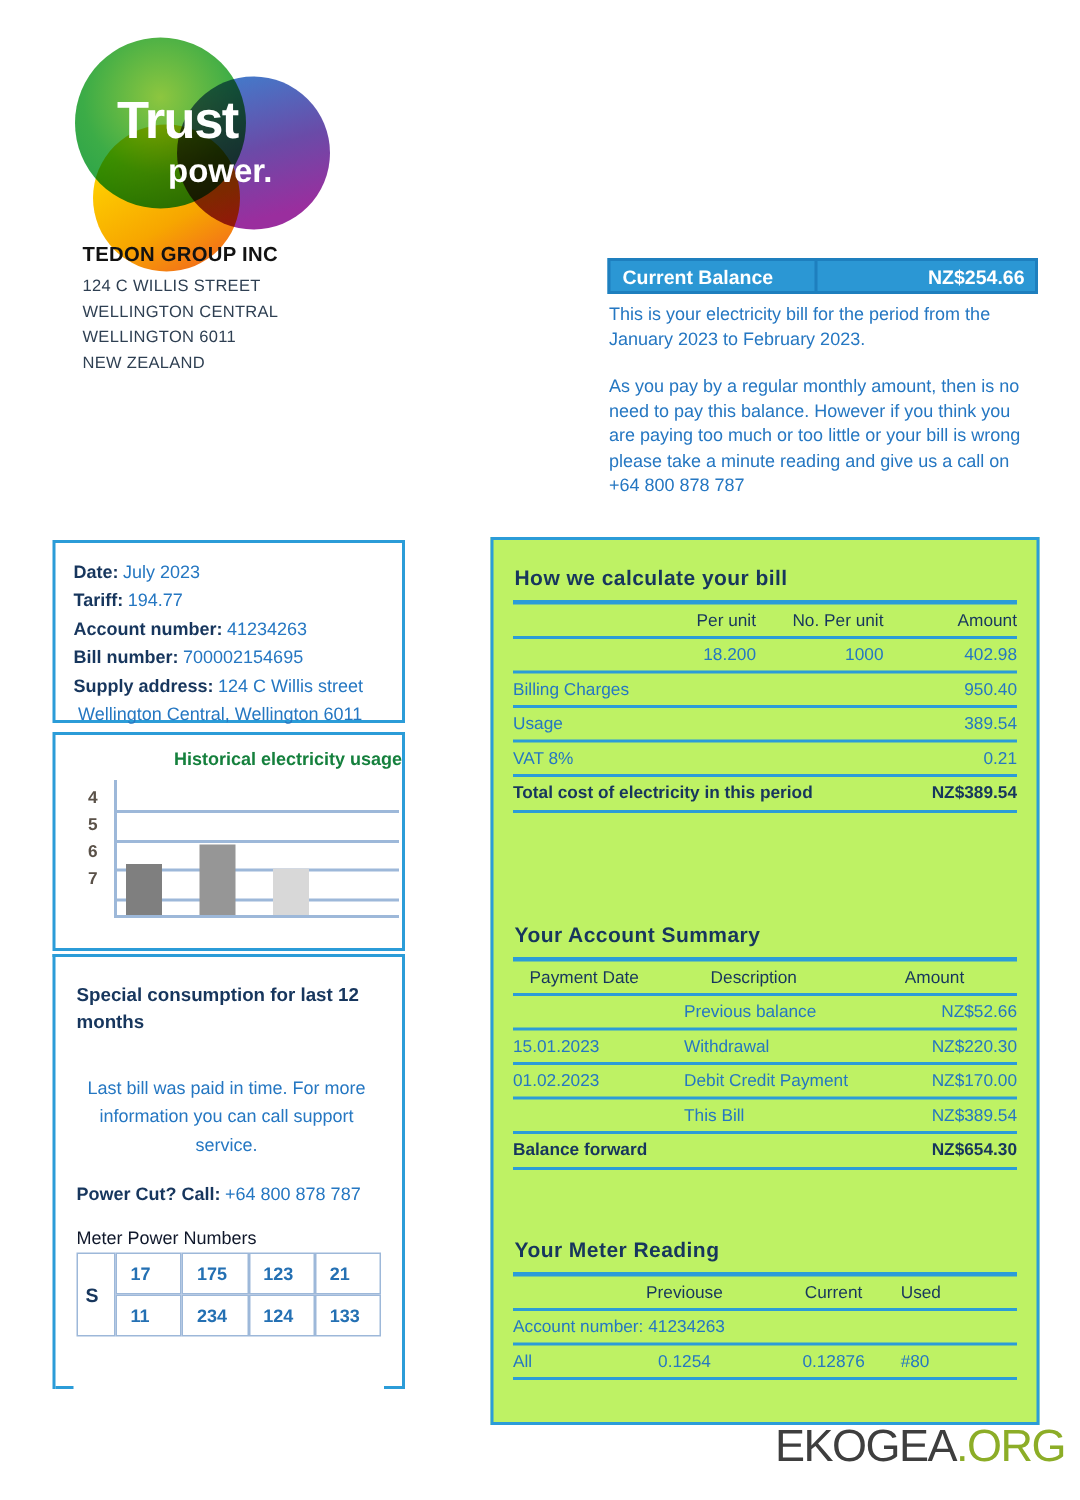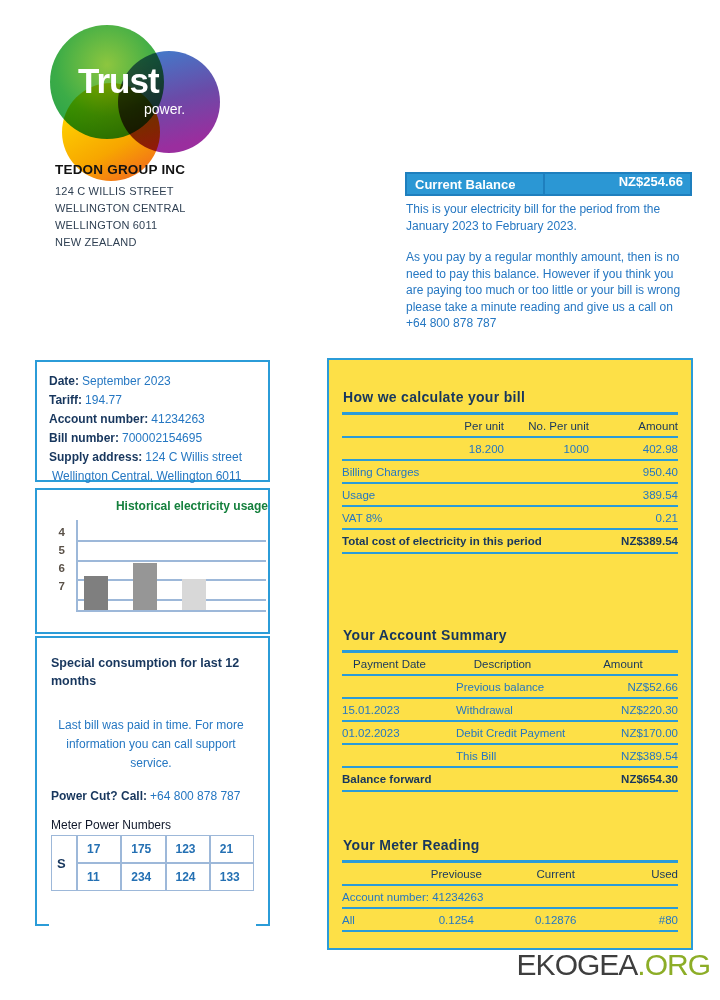--- a/index.html
+++ b/index.html
@@ -10,30 +10,30 @@
   
   .logo { position:absolute; left:48px; top:25px; width:172px; height:140px; }
   .logo .c { position:absolute; border-radius:50%; mix-blend-mode:multiply; }
   .c-green  { left:2px;  top:0;    width:114px; height:114px;
               background:radial-gradient(circle at 50% 35%, #8DC63F 0%, #3CAC47 55%, #219E4B 100%); }
   .c-purple { left:70px; top:26px; width:102px; height:102px;
               background:linear-gradient(165deg, #4479C9 8%, #6A4BA8 48%, #9A2E9E 85%); }
   .c-yellow { left:14px; top:58px; width:98px;  height:98px;
               background:linear-gradient(150deg, #FFD500 18%, #F7A600 62%, #F15A24 100%); }
   .logo-trust { position:absolute; left:30px; top:36px; color:#fff; font-size:35px; font-weight:bold; letter-spacing:-1px; z-index:3; }
-  .logo-power { position:absolute; left:64px; top:76px; color:#fff; font-size:14px; font-weight:normal; letter-spacing:0; z-index:3;margin-left:32px; }
+  .logo-power { position:absolute; left:64px; top:76px; color:#fff; font-size:22px; font-weight:bold; letter-spacing:0; z-index:3; }
 
   
   .recipient { position:absolute; left:55px; top:162px; }
   .recipient .name { font-size:13.5px; font-weight:bold; color:#121212; letter-spacing:0.2px; margin-bottom:6px; }
   .recipient .addr { font-size:11px; color:#2E3F52; line-height:17px; letter-spacing:0.2px; }
 
   
   .bal-bar { position:absolute; left:405px; top:172px; width:287px; height:24px;
-             background:#2B97D4; border:2px solid #1E7FBE; display:flex; }
+             background:#2B97D4; border:2px solid #1E7FBE; display:flex; align-items:center; }
   .bal-label { width:138px; height:100%; display:flex; align-items:center; padding-left:8px;
                border-right:2px solid #1E7FBE; color:#fff; font-size:13px; font-weight:bold; }
   .bal-amount { flex:1; text-align:right; padding-right:7px; color:#fff; font-size:13px; font-weight:bold; }
   .bal-intro { position:absolute; left:406px; top:201px; width:288px; font-size:12px; line-height:16.5px; color:#2577C2; }
   .bal-note  { position:absolute; left:406px; top:249px; width:288px; font-size:12px; line-height:16.5px; color:#2577C2; }
 
   
   .box { position:absolute; border:2px solid #2B9CD8; background:#fff; }
   .box1 { left:35px; top:360px; width:235px; height:122px; padding:10px 12px; }
   .info-row { font-size:12px; line-height:19px; }
@@ -59,42 +59,42 @@
   .sp-cut .lbl { font-weight:bold; color:#17365D; margin-right:3px; }
   .sp-cut .val { color:#2577C2; }
   .mp-label { margin-top:13px; font-size:12px; color:#0f172a; }
   .mp-table { margin-top:3px; display:grid; grid-template-columns:26px 1fr 1fr 1fr 1fr; grid-auto-rows:28px; }
   .mp-cell { border:1px solid #9DB8D9; font-size:12px; font-weight:bold; color:#2470B3;
              display:flex; align-items:center; padding-left:9px; }
   .mp-s { grid-row:1 / 3; color:#17365D; font-size:13px; padding-left:5px; }
 
   
   .rbox { position:absolute; left:327px; top:358px; width:366px; height:592px;
-          border:2px solid #2B9CD8; padding:12px 13px; background:#fde047; }
+          border:2px solid #2B9CD8; padding:0 13px; background:#bef264; }
   .sec-title { font-size:14px; font-weight:bold; color:#17365D; letter-spacing:0.3px;
                padding:9px 1px 7px; border-bottom:3px solid #2B9CD8; }
   .r-row { display:flex; align-items:center; height:23px; border-bottom:2px solid #2B9CD8;
            font-size:11.5px; color:#2577C2; }
   .r-row.hdr { font-weight:normal; color:#17365D; }
   .r-row.total { font-weight:bold; color:#17365D; height:24px; }
   
   .c1 { flex:1; text-align:left; white-space:nowrap; overflow:visible; }
   .c2 { width:80px; text-align:right; }
   .c3 { width:85px; text-align:right; }
   .c4 { width:89px; text-align:right; }
   
   .s1 { width:95px; text-align:left; white-space:nowrap; }
   .s2 { flex:1; text-align:left; padding-left:19px; }
   .s3 { width:110px; text-align:right; }
   .hdr .s1, .hdr .s2, .hdr .s3 { text-align:center; padding-left:0; }
   
   .m1 { width:60px; text-align:left; }
   .m2 { width:110px; text-align:center; }
   .m3 { width:90px; text-align:center; }
-  .m4 { width:78px; text-align:right; }
+  .m4 { width:78px; text-align:left; }
   .calc-sec { margin-top:8px; }
   .sum-sec  { margin-top:64px; }
   .met-sec  { margin-top:36px; }
 
   
   .footer { position:absolute; right:10px; top:948px; font-size:30px; letter-spacing:-1px; }
   .footer .dark  { color:#3E3E3E; }
   .footer .green { color:#8CAD27; }
 </style>
 </head>
@@ -128,21 +128,21 @@
     <div class="bal-label">Current Balance</div>
     <div class="bal-amount">NZ$254.66</div>
   </div>
   <div class="bal-intro">This is your electricity bill for the period from the January 2023 to February 2023.</div>
   <div class="bal-note">As you pay by a regular monthly amount, then is no need to pay this balance. However if you think you are paying too much or too little or your bill is wrong please take a minute reading and give us a call on +64 800 878 787</div>
 
   <div class="box box1">
     <div>
 
         <div class="info-row">
-          <span class="lbl">Date:</span><span class="val">September 2023</span>
+          <span class="lbl">Date:</span><span class="val">July 2023</span>
         </div>
 
         <div class="info-row">
           <span class="lbl">Tariff:</span><span class="val">194.77</span>
         </div>
 
         <div class="info-row">
           <span class="lbl">Account number:</span><span class="val">41234263</span>
         </div>
 

